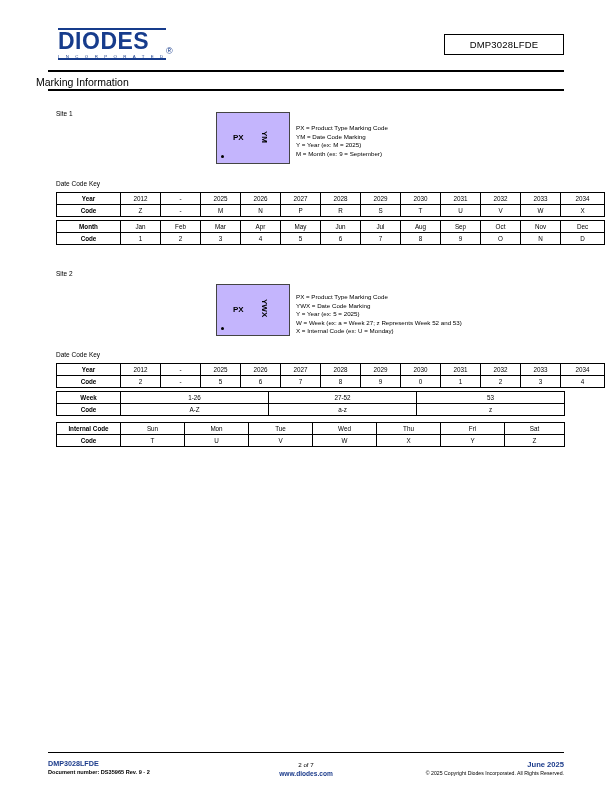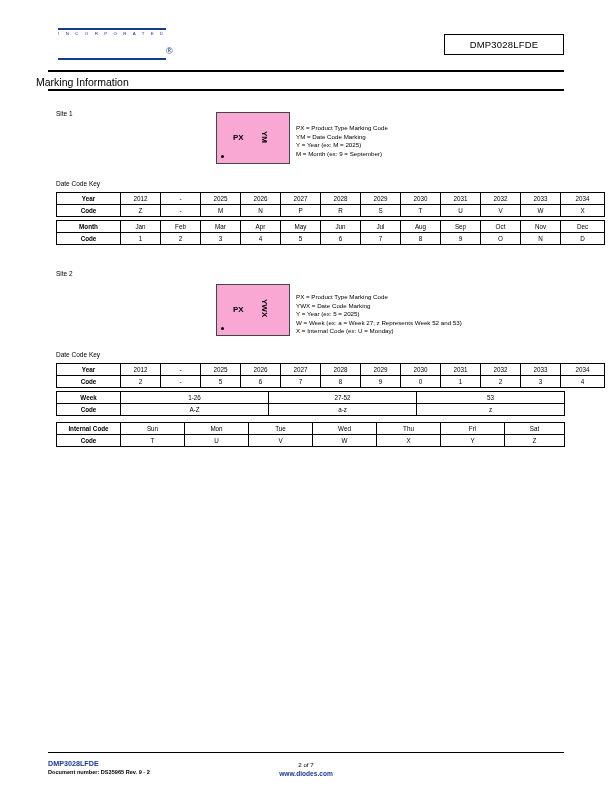--- a/index.html
+++ b/index.html
@@ -103,21 +103,21 @@
   
   .lbl {
     position: absolute;
     font-size: 6.5px;
   }
 
   
   .pkg {
     position: absolute;
     border: 1px solid #444;
-    background: #f9a8d4;
+    background: #c4b5fd;
   }
   .pkg-px {
     position: absolute;
     font-size: 8px;
     font-weight: bold;
   }
   .pkg-vert {
     position: absolute;
     font-size: 8px;
     font-weight: bold;
@@ -217,20 +217,21 @@
   }
 </style>
 </head>
 <body>
 
 <div class="page">
 
   <div class="header">
     <div class="logo-bar-top"></div>
     <div class="logo">
+      <div class="logo-word">DIODES</div>
       <div class="logo-sub">I N C O R P O R A T E D</div>
     </div>
     <div class="logo-dot">®</div>
     <div class="logo-bar-bottom"></div>
     <div class="partnum-box">DMP3028LFDE</div>
   </div>
 
   <div class="rule" id="rule-top"></div>
   <div class="section-title">Marking Information</div>
   <div class="rule" id="rule-bottom"></div>
@@ -477,15 +478,19 @@
   <div class="footer-rule"></div>
   <div class="footer">
     <div class="f-left">
       <div class="pn">DMP3028LFDE</div>
       <div class="doc">Document number: DS35965 Rev. 9 - 2</div>
     </div>
     <div class="f-center">
       <div>2 of 7</div>
       <div class="site">www.diodes.com</div>
     </div>
+    <div class="f-right">
+      <div class="month">June 2025</div>
+      <div class="copy">© 2025 Copyright Diodes Incorporated. All Rights Reserved.</div>
+    </div>
   </div>
 
 </div>
 
 </body></html>

